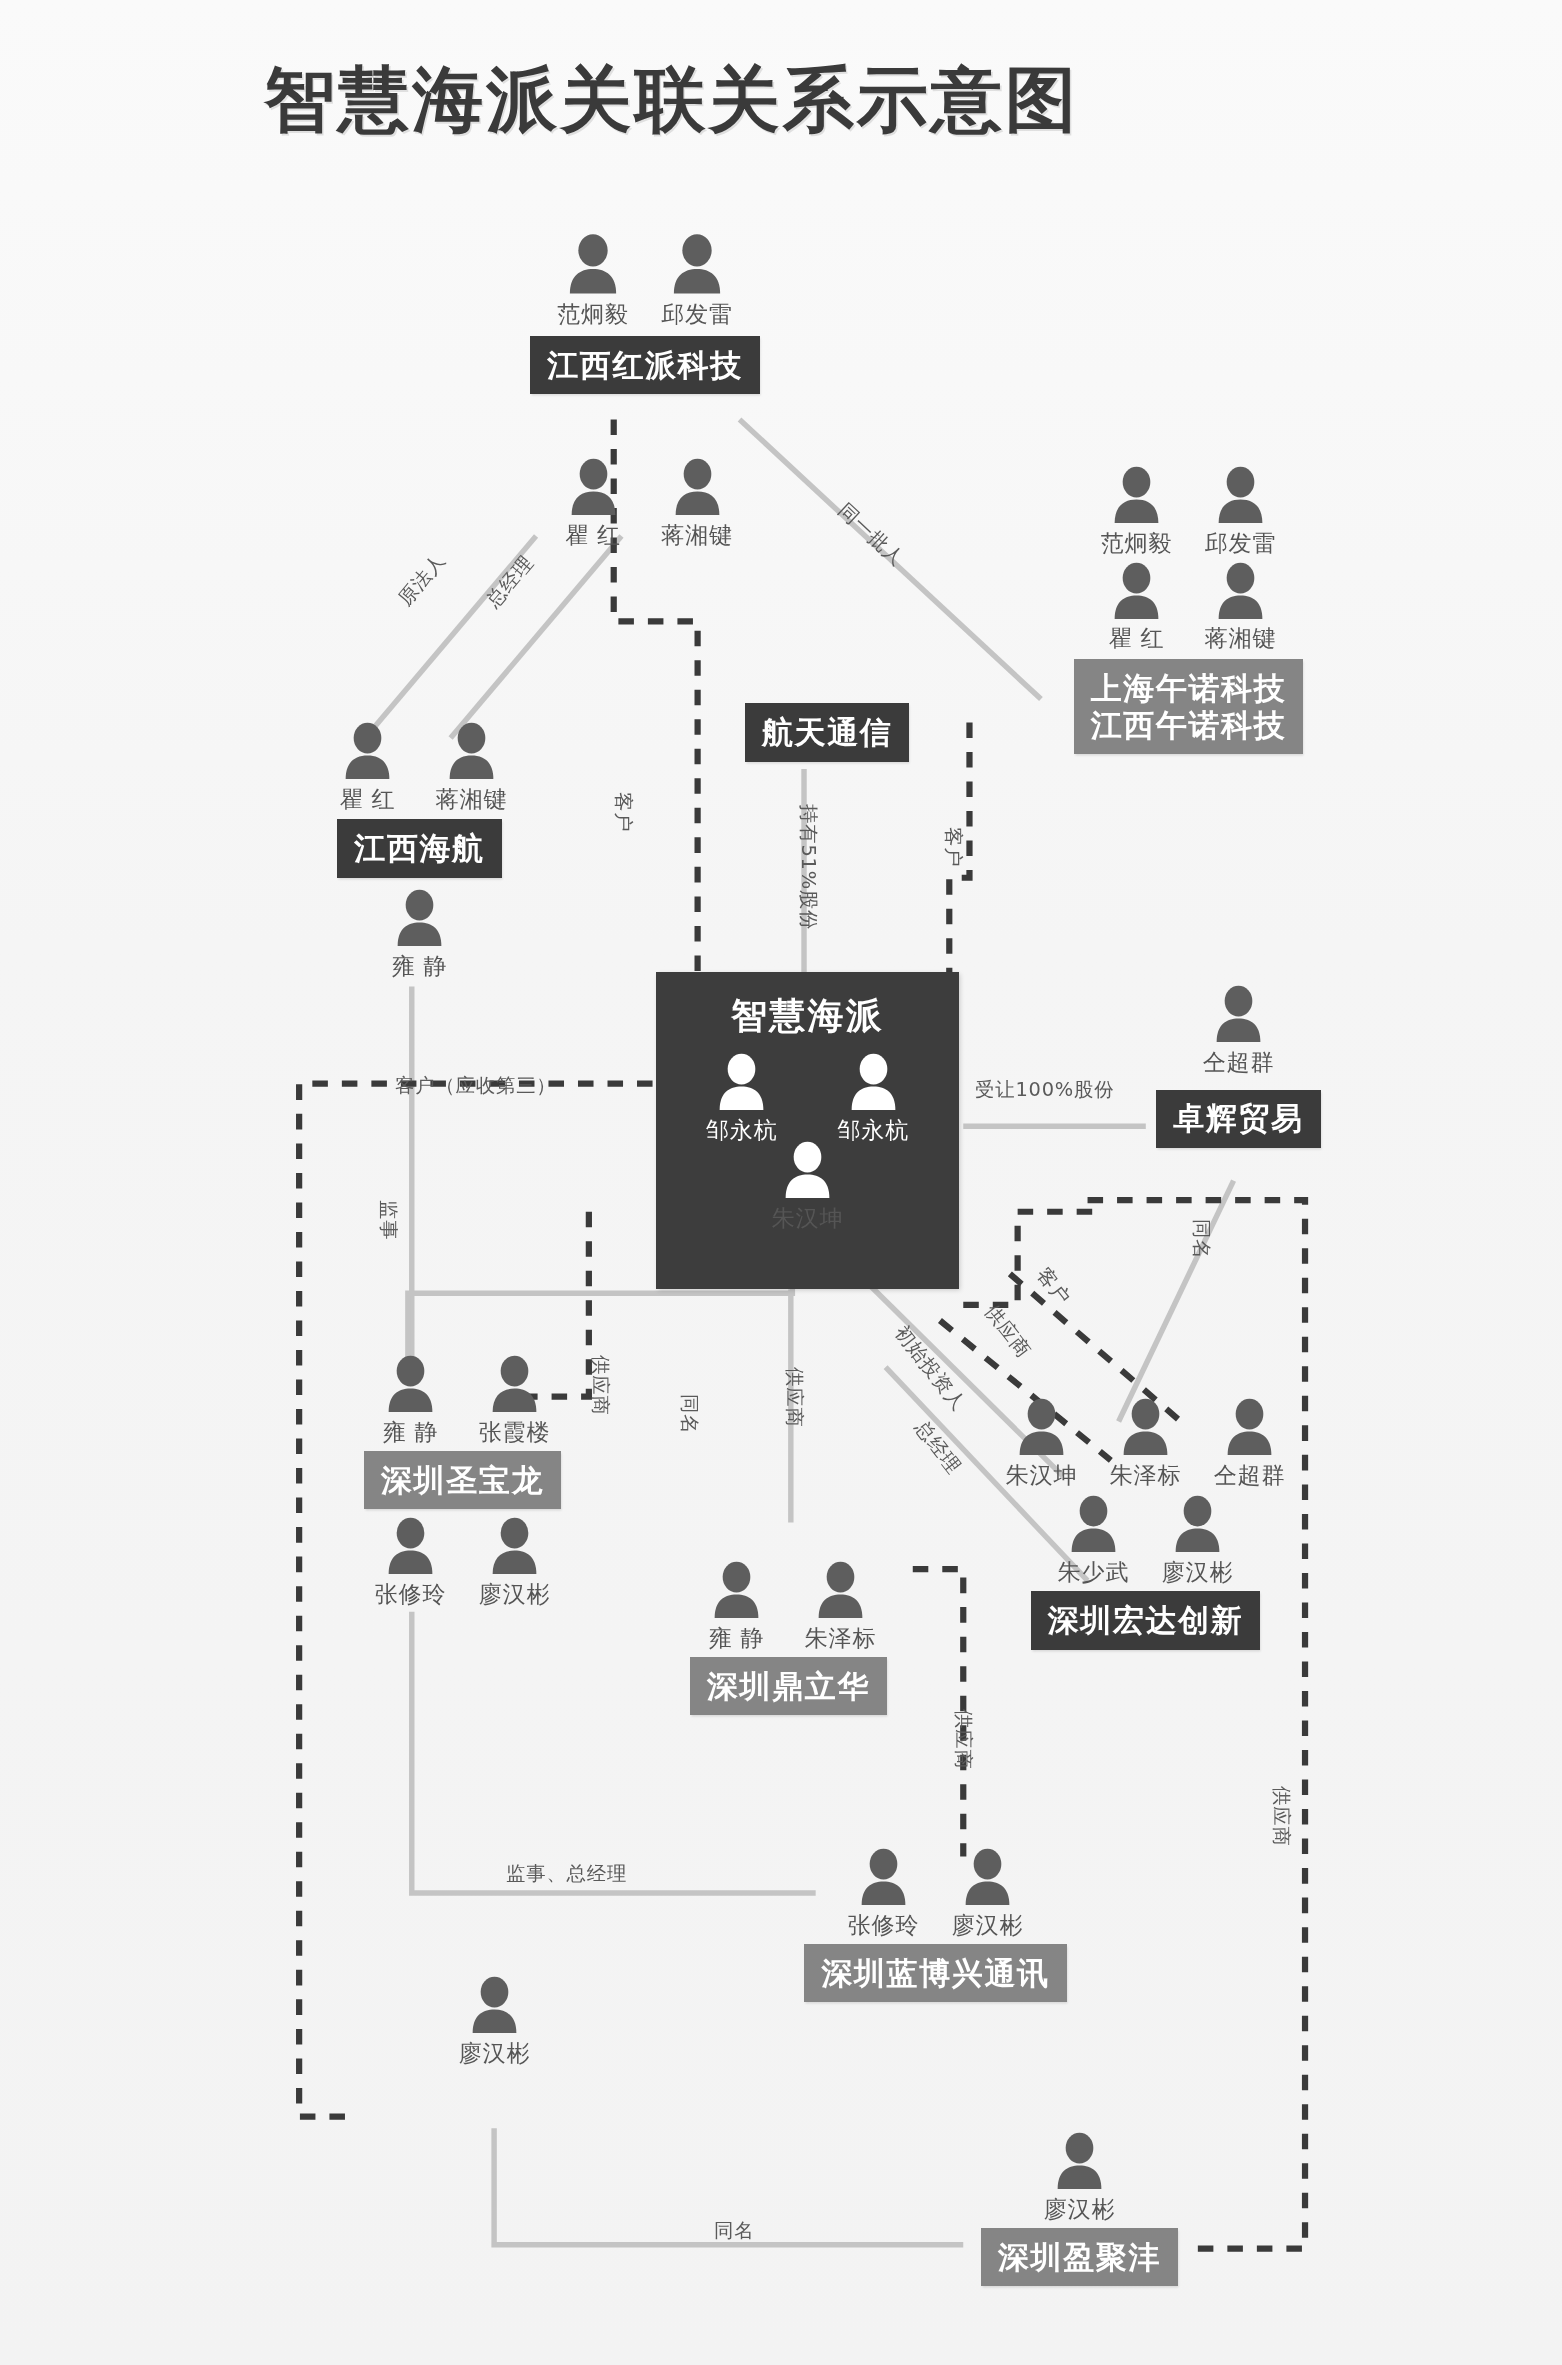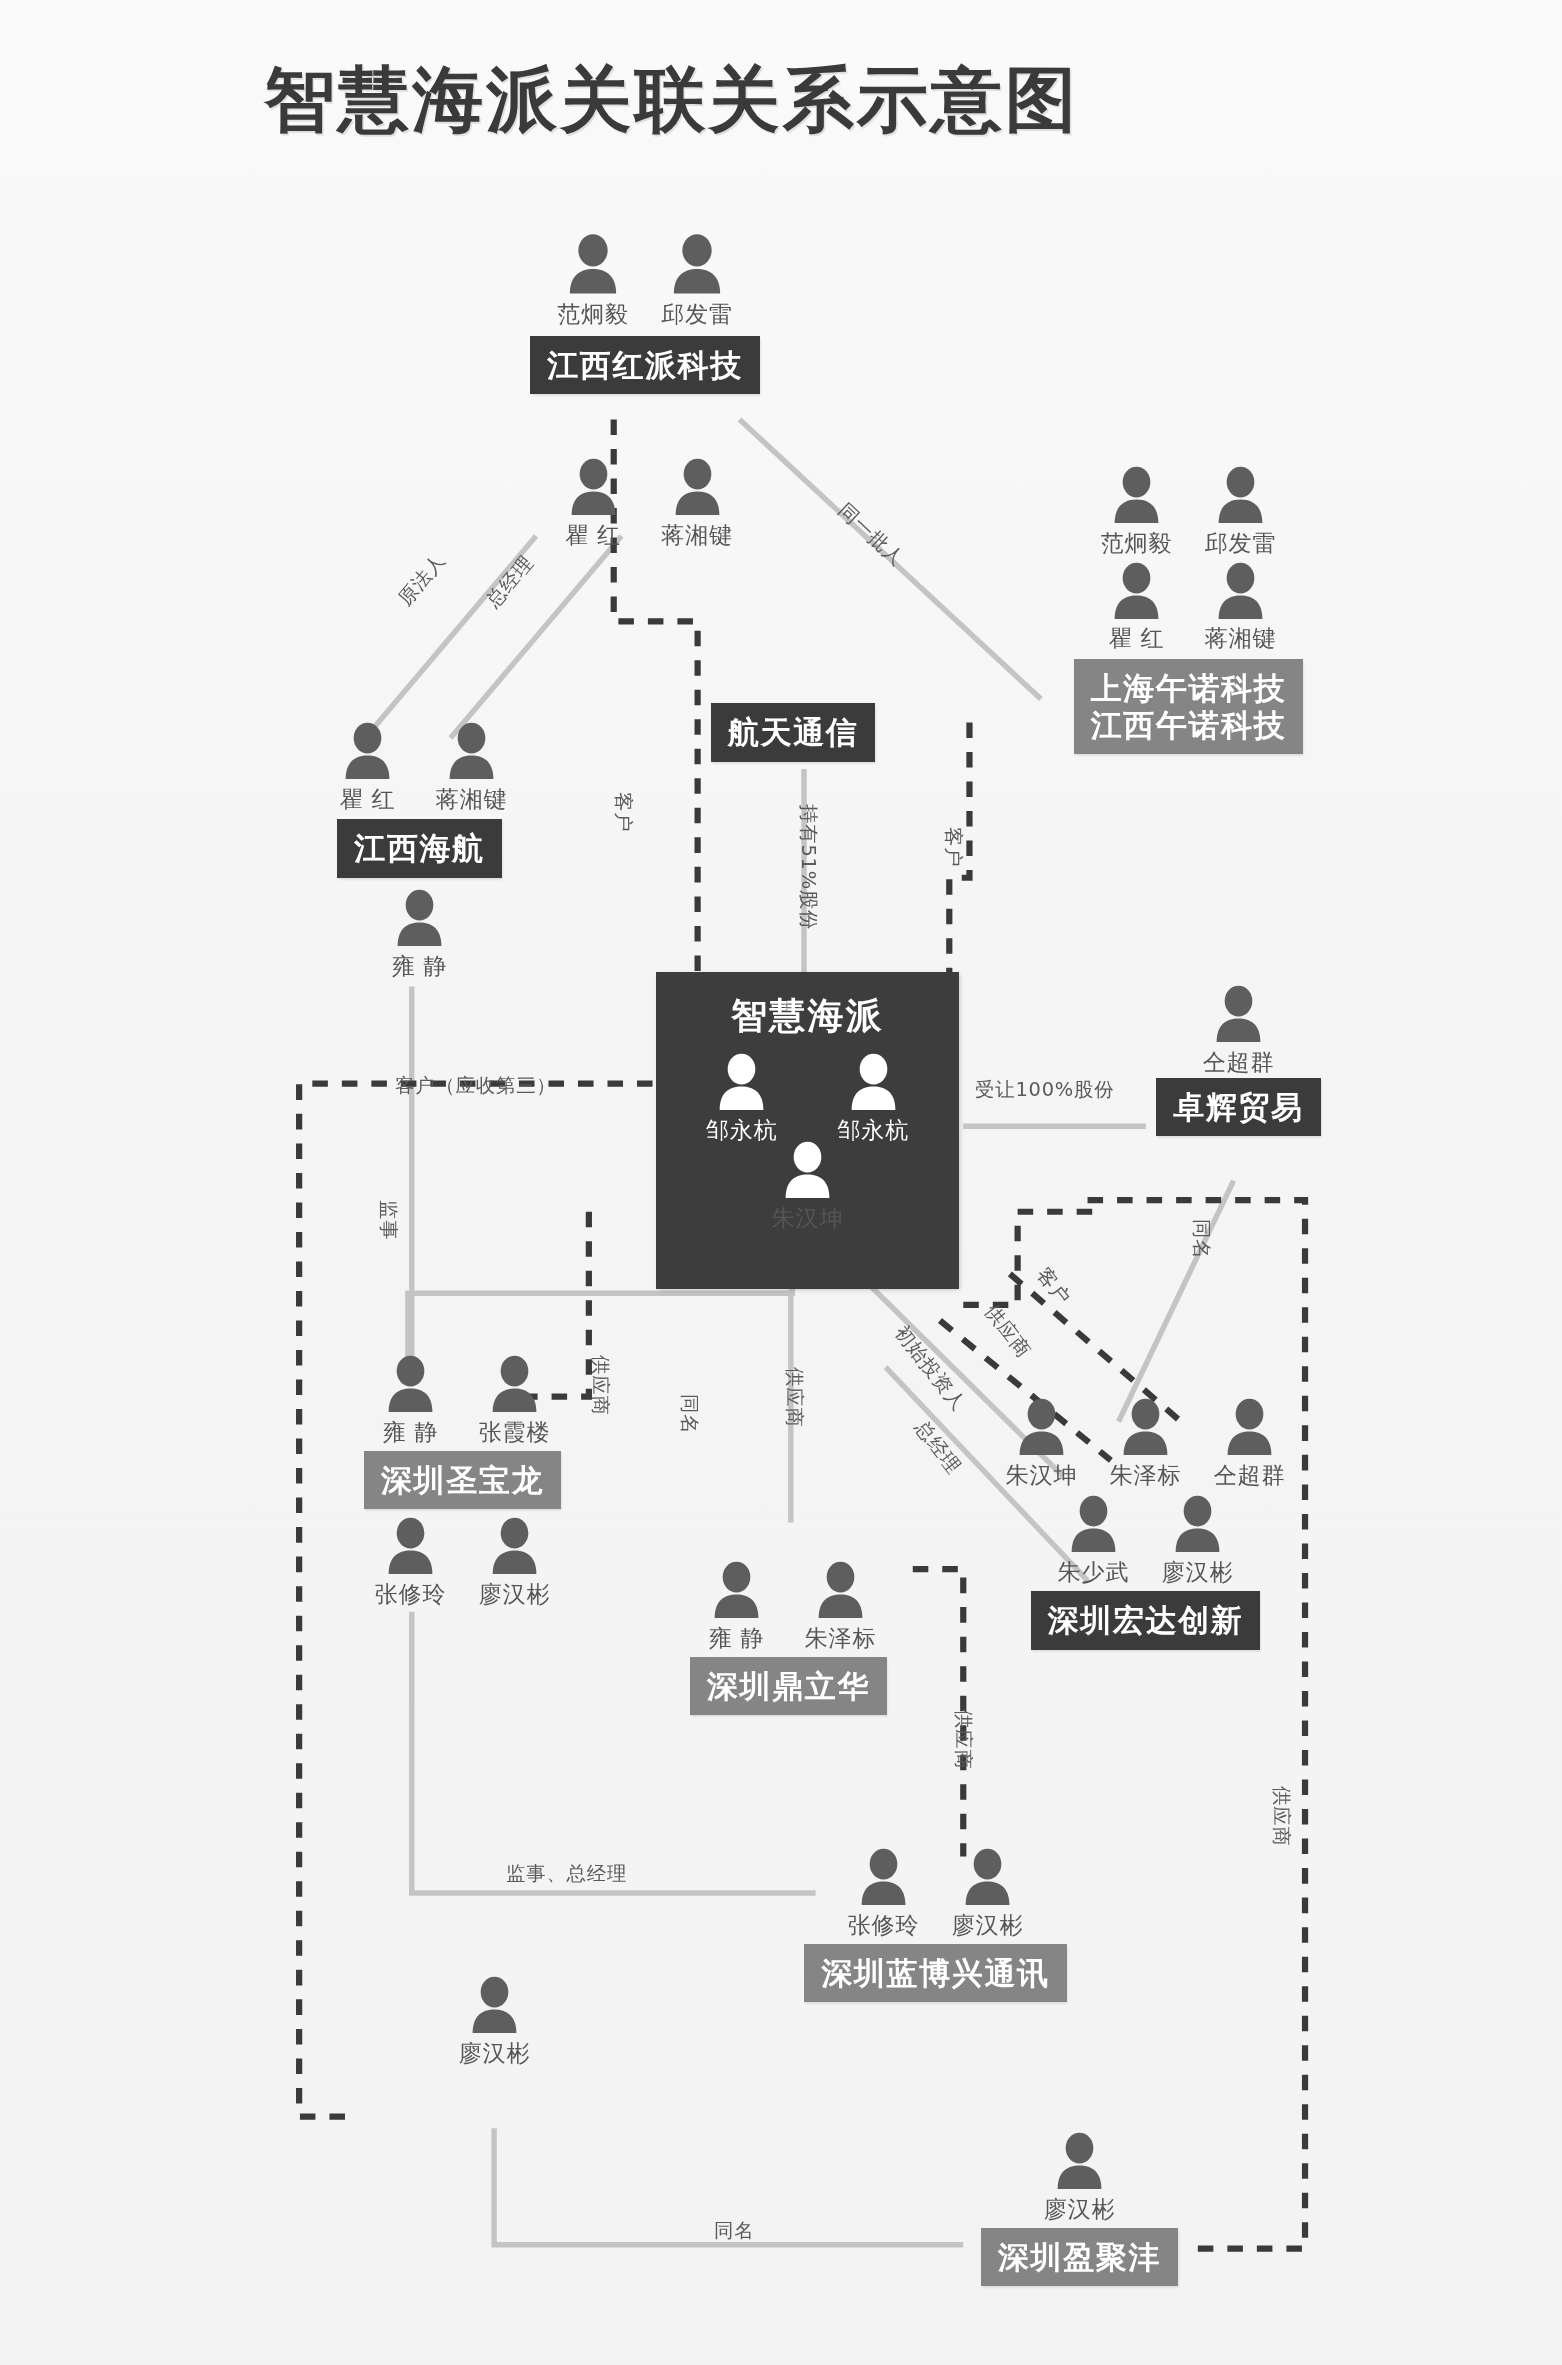--- a/index.html
+++ b/index.html
@@ -214,21 +214,21 @@
       <div class="person">
         <svg width="51" height="57" viewBox="0 0 70 78">
             <ellipse cx="35" cy="22" rx="19" ry="21" fill="#5e5e5e"></ellipse>
             <path d="M5 78 C5 55 18 46 35 46 C52 46 65 55 65 78 Z" fill="#5e5e5e"></path>
           </svg>
         <span class="pname">雍 静</span>
       </div>
     </div>
   </div>
 
-  <div class="node" style="left:711px;top:703px;">
+  <div class="node" style="left:745px;top:703px;">
     <div class="box dark">航天通信</div>
   </div>
 
   <div class="center-block" style="left:656px;top:972px;width:303px;height:317px;">
     <div class="center-title">智慧海派</div>
     <div class="center-people">
       <div class="person">
         <svg width="51" height="57" viewBox="0 0 70 78">
             <ellipse cx="35" cy="22" rx="19" ry="21" fill="#ffffff"></ellipse>
             <path d="M5 78 C5 55 18 46 35 46 C52 46 65 55 65 78 Z" fill="#ffffff"></path>
@@ -257,21 +257,21 @@
   <div class="node" style="left:1130px;top:985px;width:217px;">
     <div class="people-row">
       <div class="person">
         <svg width="51" height="57" viewBox="0 0 70 78">
             <ellipse cx="35" cy="22" rx="19" ry="21" fill="#5e5e5e"></ellipse>
             <path d="M5 78 C5 55 18 46 35 46 C52 46 65 55 65 78 Z" fill="#5e5e5e"></path>
           </svg>
         <span class="pname">仝超群</span>
       </div>
     </div>
-    <div class="box-wrap" style="margin-top:0;">
+    <div class="box-wrap" style="margin-top:12px;font-family:Liberation Serif, serif;">
       <div class="box dark">卓辉贸易</div>
     </div>
   </div>
 
   <div class="node" style="left:342px;top:1355px;width:241px;">
     <div class="people-row">
       <div class="person">
         <svg width="51" height="57" viewBox="0 0 70 78">
             <ellipse cx="35" cy="22" rx="19" ry="21" fill="#5e5e5e"></ellipse>
             <path d="M5 78 C5 55 18 46 35 46 C52 46 65 55 65 78 Z" fill="#5e5e5e"></path>

